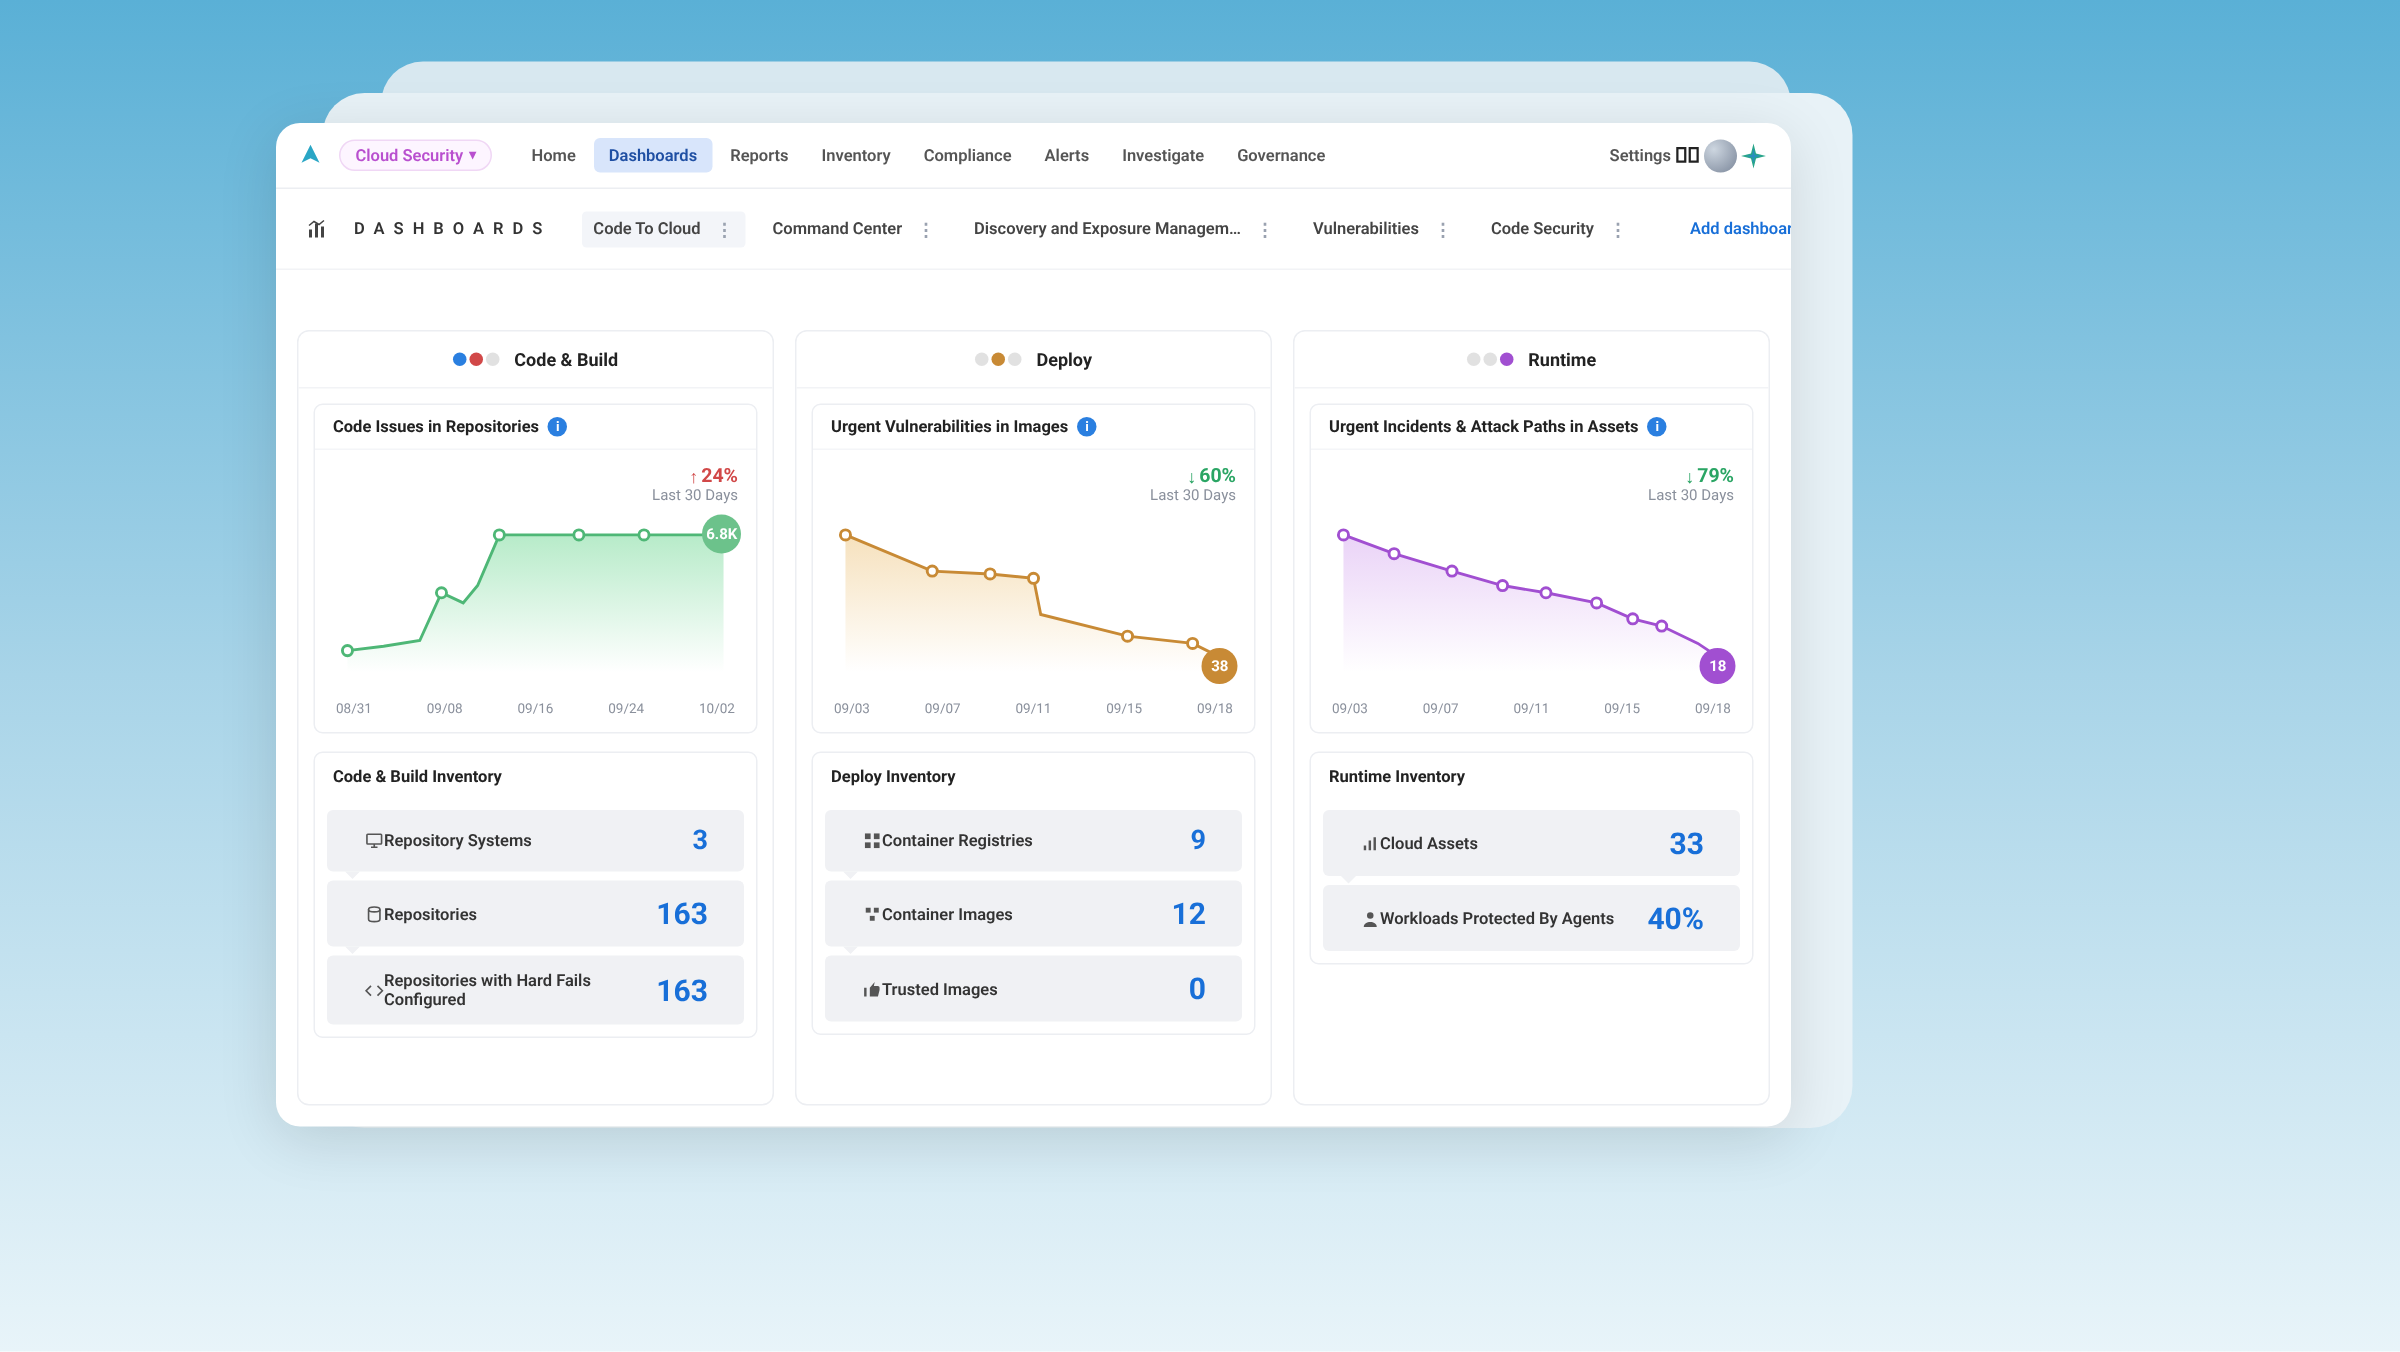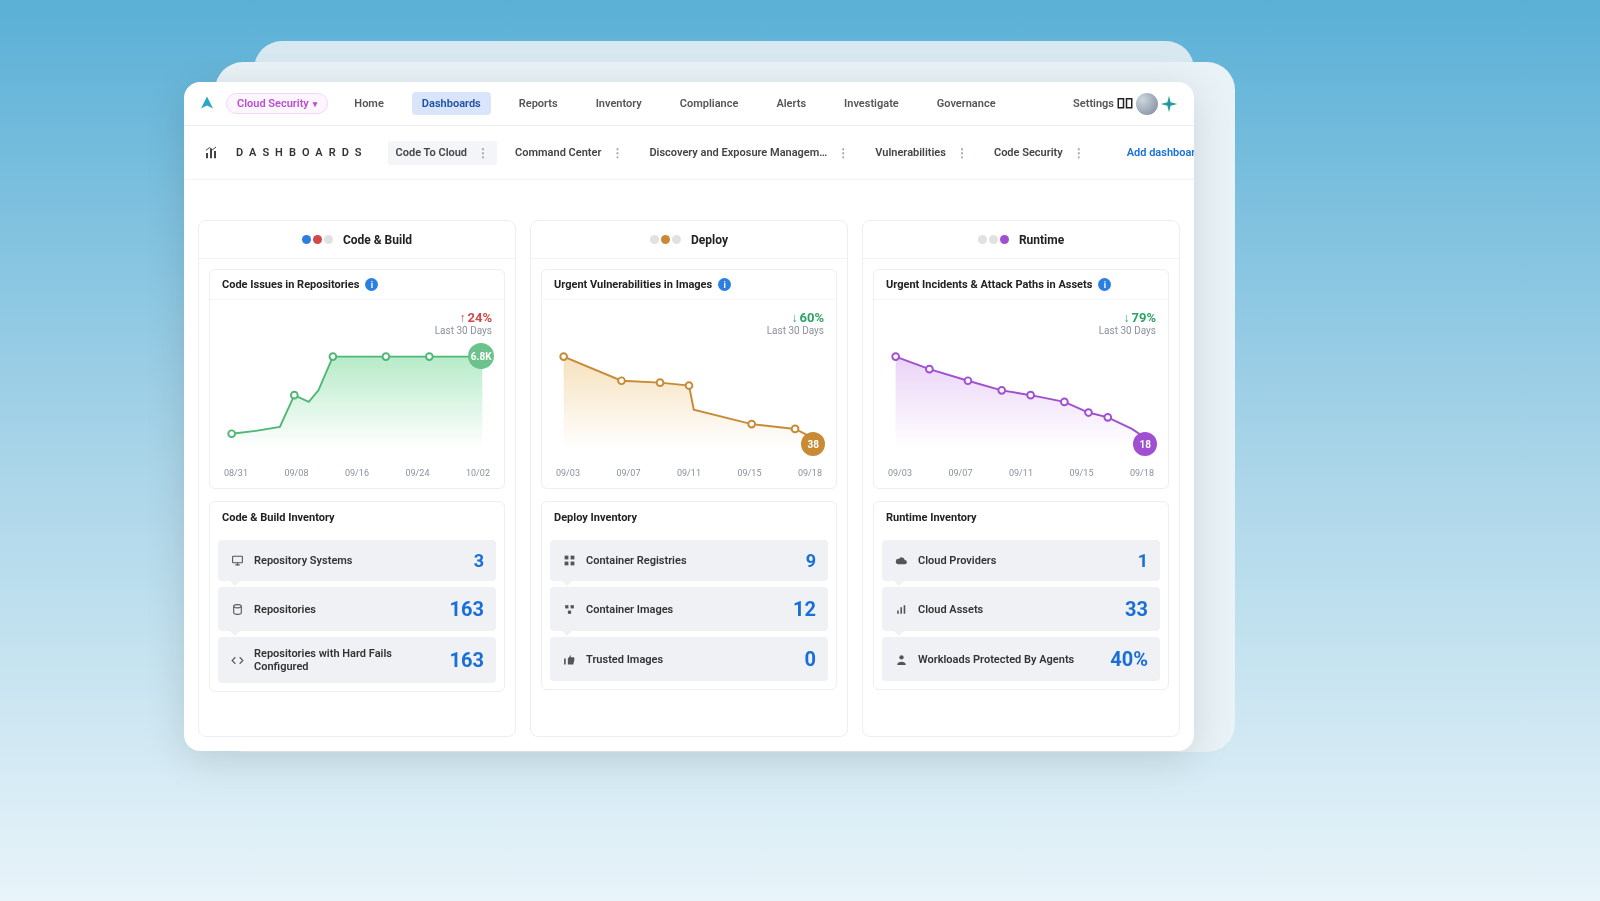--- a/index.html
+++ b/index.html
@@ -47,21 +47,21 @@
   .tenant-chip {
     border: 1px solid #f0d7f5;
     background: #fdf5ff;
     border-radius: 14px;
     padding: 3px 10px;
     display:flex; align-items:center; gap:4px;
     font-size: 11px; color:#b94fcf; font-weight:600;
     cursor:pointer;
   }
   .tenant-chip .chev { font-size:9px; }
-  .nav { display:flex; align-items:center; gap:18px; margin-left:6px; }
+  .nav { display:flex; align-items:center; gap:2px; margin-left:6px; }
   .nav-item {
     font-size: 11px; color:#555; font-weight:600;
     padding: 5px 10px; border-radius:4px; cursor:pointer;
   }
   .nav-item.active { background:#d8e5fb; color:#1f4fa3; }
   .topbar-right { margin-left:auto; display:flex; align-items:center; gap:0; }
   .settings-link { font-size:11px; color:#555; font-weight:600; cursor:pointer; }
   .icon-btn { width:22px; height:22px; display:flex; align-items:center; justify-content:center; cursor:pointer; color:#333; }
   .avatar { width:22px; height:22px; border-radius:50%; background: radial-gradient(circle at 30% 30%, #cdd6e0, #7a8699); cursor:pointer; }
   .star-icon { width:22px; height:22px; display:flex; align-items:center; justify-content:center; }
@@ -120,23 +120,23 @@
   .trend.down { color:#2aa564; }
   .trend-arrow { font-size:12px; }
   .trend-period { font-size:10px; color:#8a909c; }
   .chart { width:100%; height:120px; }
   .xaxis { display:flex; justify-content:space-between; padding:4px 2px 4px 2px; }
   .xaxis span { font-size:9px; color:#8a909c; }
   
   .inv-head { height:30px; display:flex; align-items:center; padding:0 12px; }
   .inv-list { padding:8px; display:flex; flex-direction:column; gap:6px; }
   .inv-row {
-    display:flex; align-items:center; gap:10px;
+    display:flex; align-items:center; 
     background:#f0f1f4; border-radius:4px;
-    padding:10px 12px;
+    padding:10px 24px;
     position:relative;
   }
   .inv-row + .inv-row::before {
     content:""; position:absolute; top:-6px; left:12px;
     width:0; height:0;
     border-left:5px solid transparent; border-right:5px solid transparent;
     border-top:5px solid #f0f1f4;
   }
   .inv-icon { width:14px; height:14px; color:#555; display:flex; align-items:center; justify-content:center;}
   .inv-label { font-size:11px; color:#333; font-weight:600; flex:1; }
@@ -475,29 +475,20 @@
               <span>09/18</span>
             </div>
           </div>
         </div>
 
         <div class="panel">
           <div class="inv-head">
               <span class="panel-title">Runtime Inventory</span>
             </div>
           <div class="inv-list">
-            <div class="inv-row">
-              <span class="inv-icon">
-                  <svg viewBox="0 0 24 24" width="13" height="13">
-                    <path fill="#555" d="M6 19h12a4 4 0 0 0 0-8 6 6 0 0 0-11-2 5 5 0 0 0-1 10z"></path>
-                  </svg>
-                </span>
-              <span class="inv-label">Cloud Providers</span>
-              <span class="inv-value">1</span>
-            </div>
             <div class="inv-row big">
               <span class="inv-icon">
                   <svg viewBox="0 0 24 24" width="13" height="13">
                     <path fill="#555" d="M4 14h3v6H4zM10 8h3v12h-3zM16 4h3v16h-3z"></path>
                   </svg>
                 </span>
               <span class="inv-label">Cloud Assets</span>
               <span class="inv-value">33</span>
             </div>
             <div class="inv-row big">

